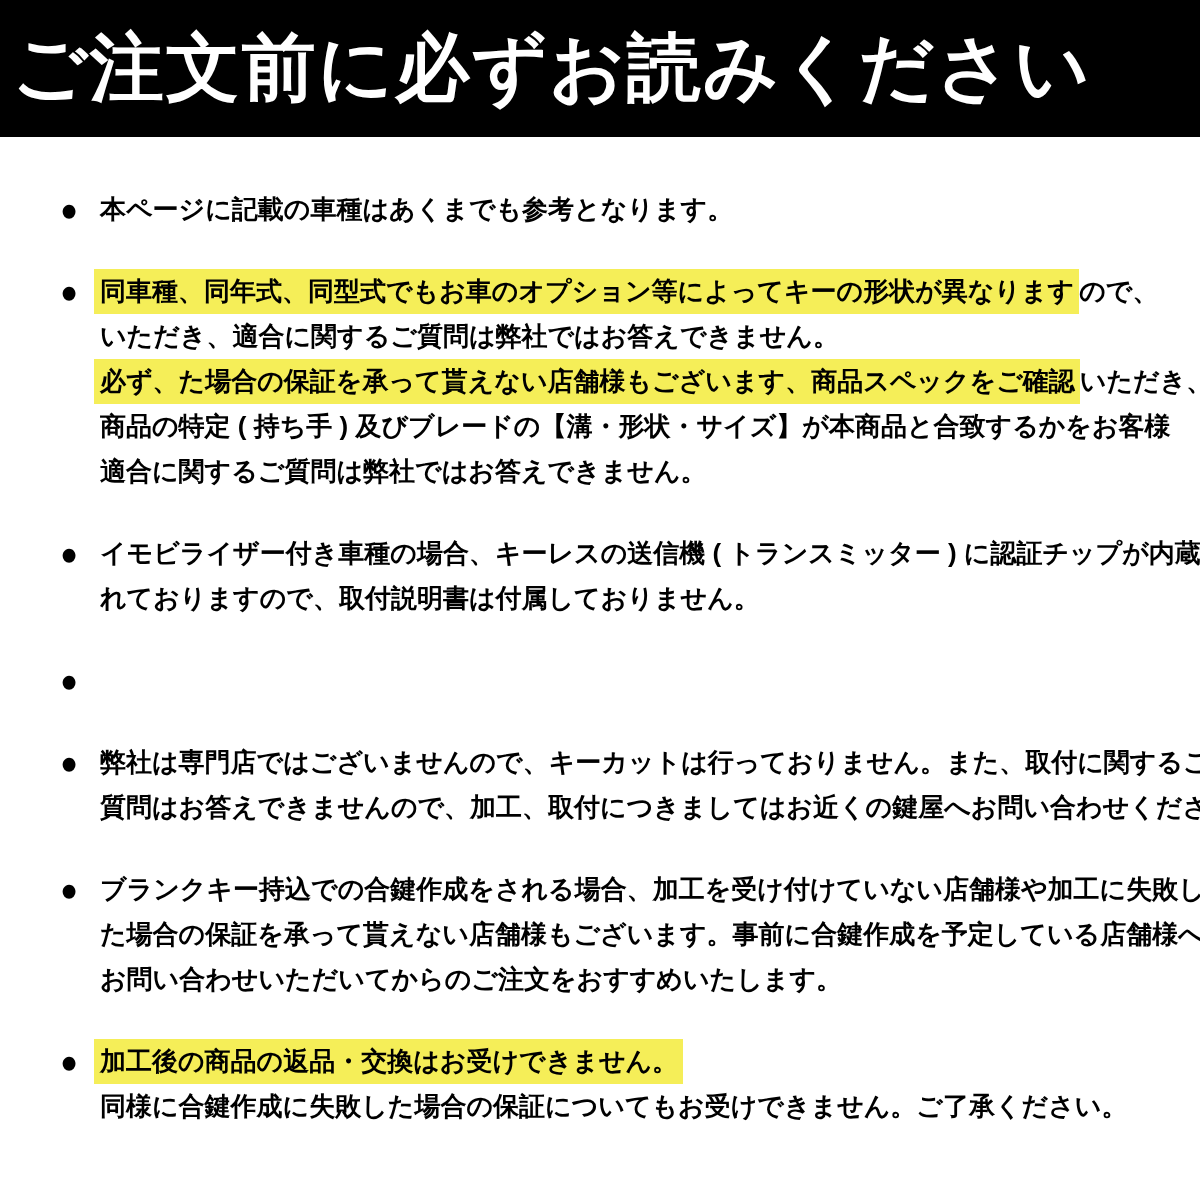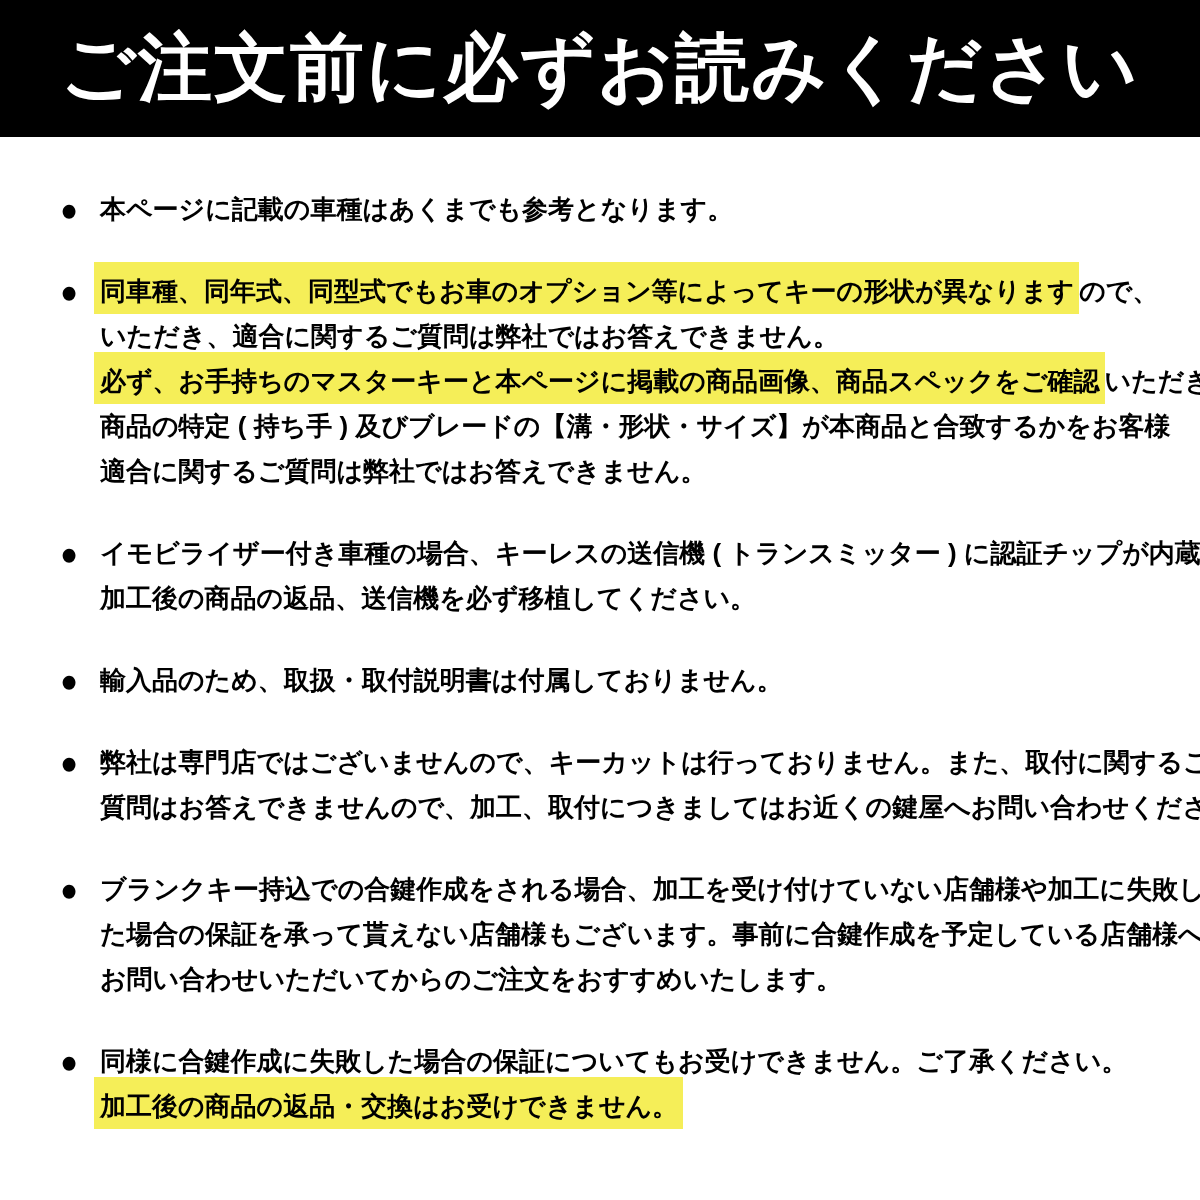--- a/index.html
+++ b/index.html
@@ -25,21 +25,22 @@
     width: 1200px;
     height: 1200px;
     background: var(--page-bg);
   }
   .banner {
     width: 100%;
     height: 137px;
     background: var(--banner-bg);
     display: flex;
     align-items: center;
-    justify-content: center;
+    justify-content: flex-start;
+    padding-left: 12px;
   }
   .banner-title {
     margin: 0;
     color: var(--banner-fg);
     font-size: 74px;
     font-weight: bold;
     letter-spacing: 2px;
     white-space: nowrap;
   }
   .content {
@@ -64,21 +65,21 @@
     font-weight: bold;
     line-height: 45px;
     color: var(--text);
   }
   .line {
     white-space: nowrap;
     height: 45px;
   }
   .seg-hl {
     background-color: var(--highlight);
-    padding: 14px 5px 8px 6px;
+    padding: 7px 5px 8px 6px;
     margin-left: -6px;
   }
   .seg-plain {
     padding: 7px 0 8px 0;
   }
 </style>
 </head>
 <body>
 
 <div class="page">
@@ -90,54 +91,51 @@
         <span class="bullet">●</span>
         <div class="notice-text">
           <div class="line"><span class="seg-plain">本ページに記載の車種はあくまでも参考となります。</span></div>
         </div>
       </div>
       <div class="notice-item">
         <span class="bullet">●</span>
         <div class="notice-text">
           <div class="line"><span class="seg-hl">同車種、同年式、同型式でもお車のオプション等によってキーの形状が異なります</span><span class="seg-plain">ので、</span></div>
           <div class="line"><span class="seg-plain">いただき、適合に関するご質問は弊社ではお答えできません。</span></div>
-          <div class="line"><span class="seg-hl">必ず、お手持ちのマスターキーと本ページに掲載の商品画像、商品スペックをご確認</span><span class="seg-plain">いただき、</span></div>
+          <div class="line"><span class="seg-hl">必ず、た場合の保証を承って貰えない店舗様もございます、商品スペックをご確認</span><span class="seg-plain">いただき、</span></div>
           <div class="line"><span class="seg-plain">商品の特定 ( 持ち手 ) 及びブレードの【溝・形状・サイズ】が本商品と合致するかをお客様</span></div>
           <div class="line"><span class="seg-plain">適合に関するご質問は弊社ではお答えできません。</span></div>
         </div>
       </div>
       <div class="notice-item">
         <span class="bullet">●</span>
         <div class="notice-text">
           <div class="line"><span class="seg-plain">イモビライザー付き車種の場合、キーレスの送信機 ( トランスミッター ) に認証チップが内蔵さ</span></div>
-          <div class="line"><span class="seg-plain">加工後の商品の返品、送信機を必ず移植してください。</span></div>
+          <div class="line"><span class="seg-plain">れておりますので、取付説明書は付属しておりません。</span></div>
         </div>
       </div>
       <div class="notice-item">
         <span class="bullet">●</span>
-        <div class="notice-text">
-          <div class="line"><span class="seg-plain">輸入品のため、取扱・取付説明書は付属しておりません。</span></div>
-        </div>
       </div>
       <div class="notice-item">
         <span class="bullet">●</span>
         <div class="notice-text">
           <div class="line"><span class="seg-plain">弊社は専門店ではございませんので、キーカットは行っておりません。また、取付に関するご</span></div>
           <div class="line"><span class="seg-plain">質問はお答えできませんので、加工、取付につきましてはお近くの鍵屋へお問い合わせください。</span></div>
         </div>
       </div>
       <div class="notice-item">
         <span class="bullet">●</span>
         <div class="notice-text">
           <div class="line"><span class="seg-plain">ブランクキー持込での合鍵作成をされる場合、加工を受け付けていない店舗様や加工に失敗し</span></div>
           <div class="line"><span class="seg-plain">た場合の保証を承って貰えない店舗様もございます。事前に合鍵作成を予定している店舗様へ</span></div>
           <div class="line"><span class="seg-plain">お問い合わせいただいてからのご注文をおすすめいたします。</span></div>
         </div>
       </div>
       <div class="notice-item">
         <span class="bullet">●</span>
         <div class="notice-text">
+          <div class="line"><span class="seg-hl">加工後の商品の返品・交換はお受けできません。</span></div>
           <div class="line"><span class="seg-plain">同様に合鍵作成に失敗した場合の保証についてもお受けできません。ご了承ください。</span></div>
-          <div class="line"><span class="seg-hl">加工後の商品の返品・交換はお受けできません。</span></div>
         </div>
       </div>
     </main>
 </div>
 
 </body></html>

